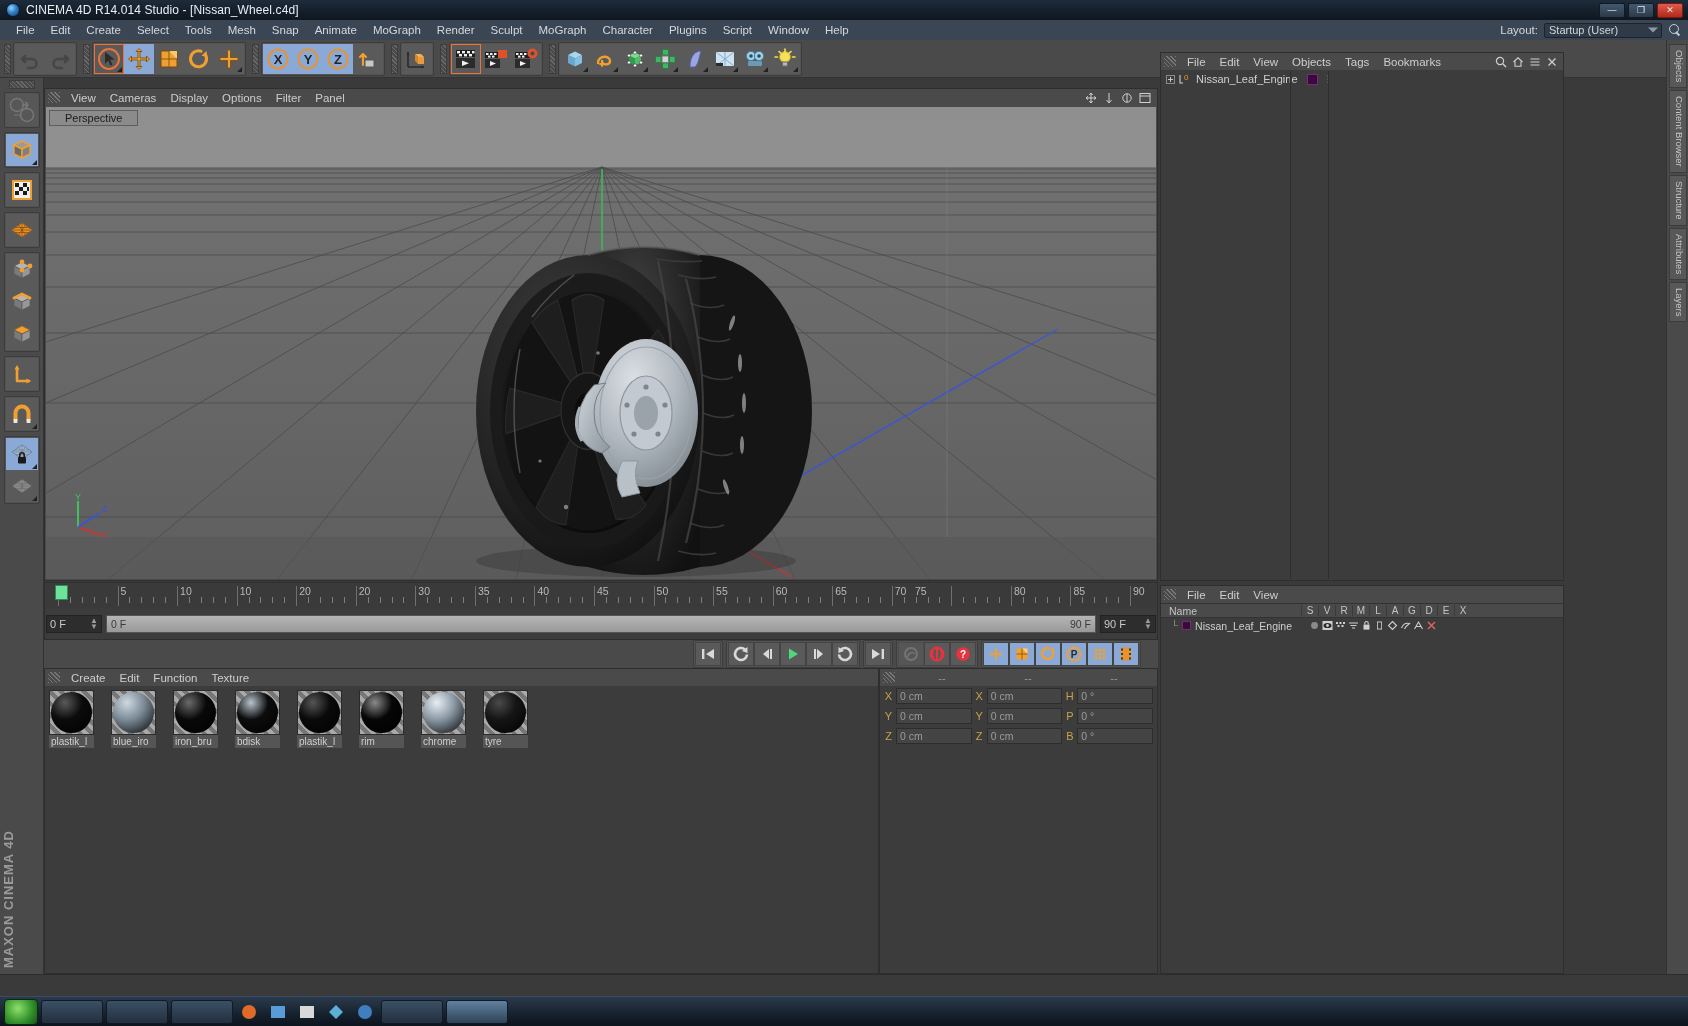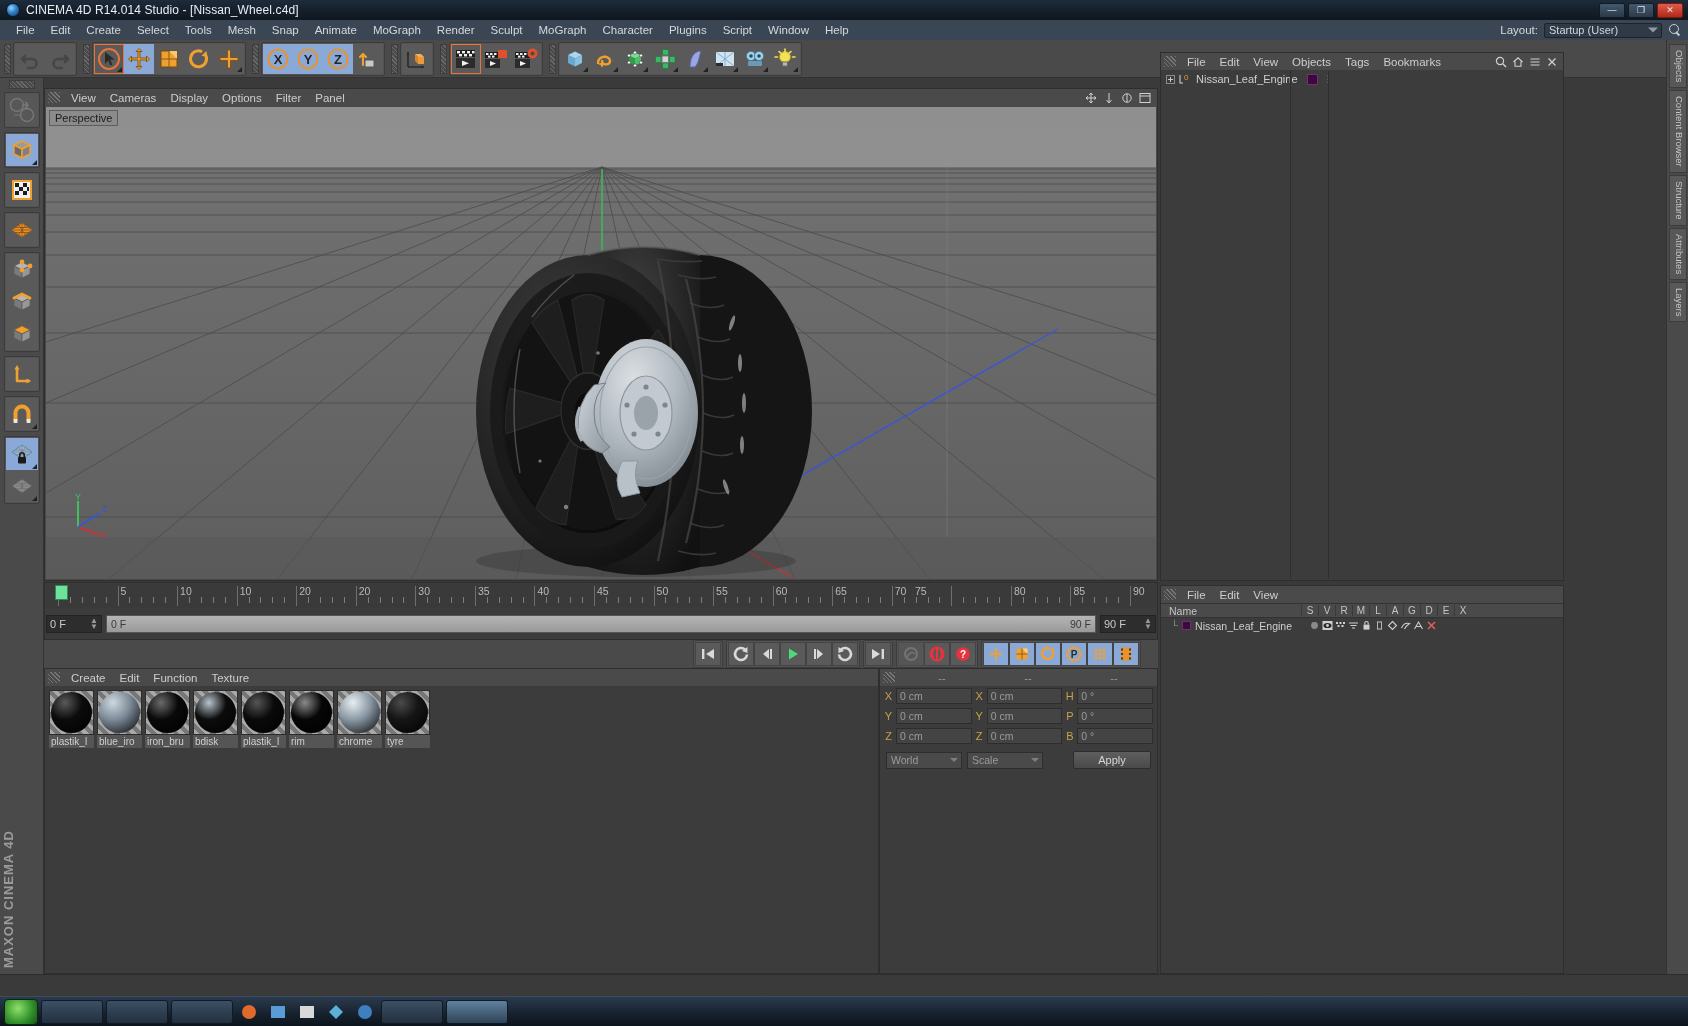--- a/index.html
+++ b/index.html
@@ -110,21 +110,21 @@
   }
   .vp-menubar{ height:17px; background:#4a4a4a; display:flex;align-items:center;
     padding-left:3px; gap:0; }
   .vp-grip{ width:12px;height:11px;margin-right:4px;
     background-image:repeating-linear-gradient(45deg,#777 0 1px, transparent 1px 3px);}
   .vp-menu{ padding:1px 7px; font-size:11.5px; color:#cdcdcd; }
   .vp-icons{ margin-left:auto; display:flex; gap:6px; padding-right:6px; align-items:center;}
   .vp-canvas{ position:absolute; left:1px; top:18px; right:1px; bottom:1px;
     background:#6a6a6a; overflow:hidden; }
   .vp-label{ position:absolute; left:3px; top:3px; z-index:9;
-    background:#8b8b8b; color:#1c1c1c; font-size:11px; padding:1px 5px;
+    background:#8b8b8b; color:#1c1c1c; font-size:11px; padding:1px 15px;
     border:1px solid #5d5d5d; }
   .axis-gizmo{ position:absolute; left:24px; bottom:40px; width:46px;height:46px; z-index:9;}
 
   
   .timeline{
     position:absolute; left:44px; top:582px; width:1114px; height:58px;
     background:#3c3c3c; border:1px solid #2e2e2e;
   }
   .ruler{ position:absolute; left:1px; top:1px; right:1px; height:24px; background:#3a3a3a; }
   .rtick{ position:absolute; top:13px; width:1px; height:6px; background:#7d7d7d; }
@@ -155,21 +155,21 @@
     display:flex;align-items:center;justify-content:center; }
   .pgroup{ display:flex; background:#545454;border:1px solid #3c3c3c; padding:1px; border-radius:2px; }
   .pbtn.sel{ background:#8aa9d6; }
 
   
   .matpanel{
     position:absolute; left:44px; top:668px; width:835px; bottom:52px;
     background:#3c3c3c; border:1px solid #2e2e2e;
   }
   .mat-menubar{ height:17px; display:flex; align-items:center; padding-left:3px; background:#4a4a4a;}
-  .matgrid{ display:flex; gap:3px; padding:4px; }
+  .matgrid{ display:flex; gap:17px; padding:4px; }
   .matcell{ width:45px; }
   .matthumb{ width:45px;height:45px; position:relative;
     background-image:repeating-linear-gradient(45deg,#a9a9a9 0 4px,#777 4px 8px);
     border:1px solid #2b2b2b; display:flex;align-items:center;justify-content:center; }
   .matsphere{ width:41px;height:41px;border-radius:50%; }
   .matname{ font-size:10px; color:#cfcfcf; background:#555; margin-top:0px;
     padding:0 2px; overflow:hidden; white-space:nowrap; text-overflow:clip; height:13px; line-height:13px;}
 
   
   .coordpanel{
@@ -1210,31 +1210,20 @@
     </div>
     <div class="coord-row">
       <span class="clab">Z</span>
       <span class="cfield">0 cm</span>
       <span class="clab">Z</span>
       <span class="cfield">0 cm</span>
       <span class="clab">B</span>
       <span class="cfield">0 °</span>
     </div>
 
-    <div class="coord-foot">
-      <div class="csel">
-        <span>World</span>
-        <span class="caret"></span>
-      </div>
-      <div class="csel">
-        <span>Scale</span>
-        <span class="caret"></span>
-      </div>
-      <div class="applybtn">Apply</div>
-    </div>
   </div>
 
   <div class="objpanel">
     <div class="obj-menubar">
       <div class="vp-grip"></div>
       <div class="vp-menu">File</div>
       <div class="vp-menu">Edit</div>
       <div class="vp-menu">View</div>
       <div class="vp-menu">Objects</div>
       <div class="vp-menu">Tags</div>

